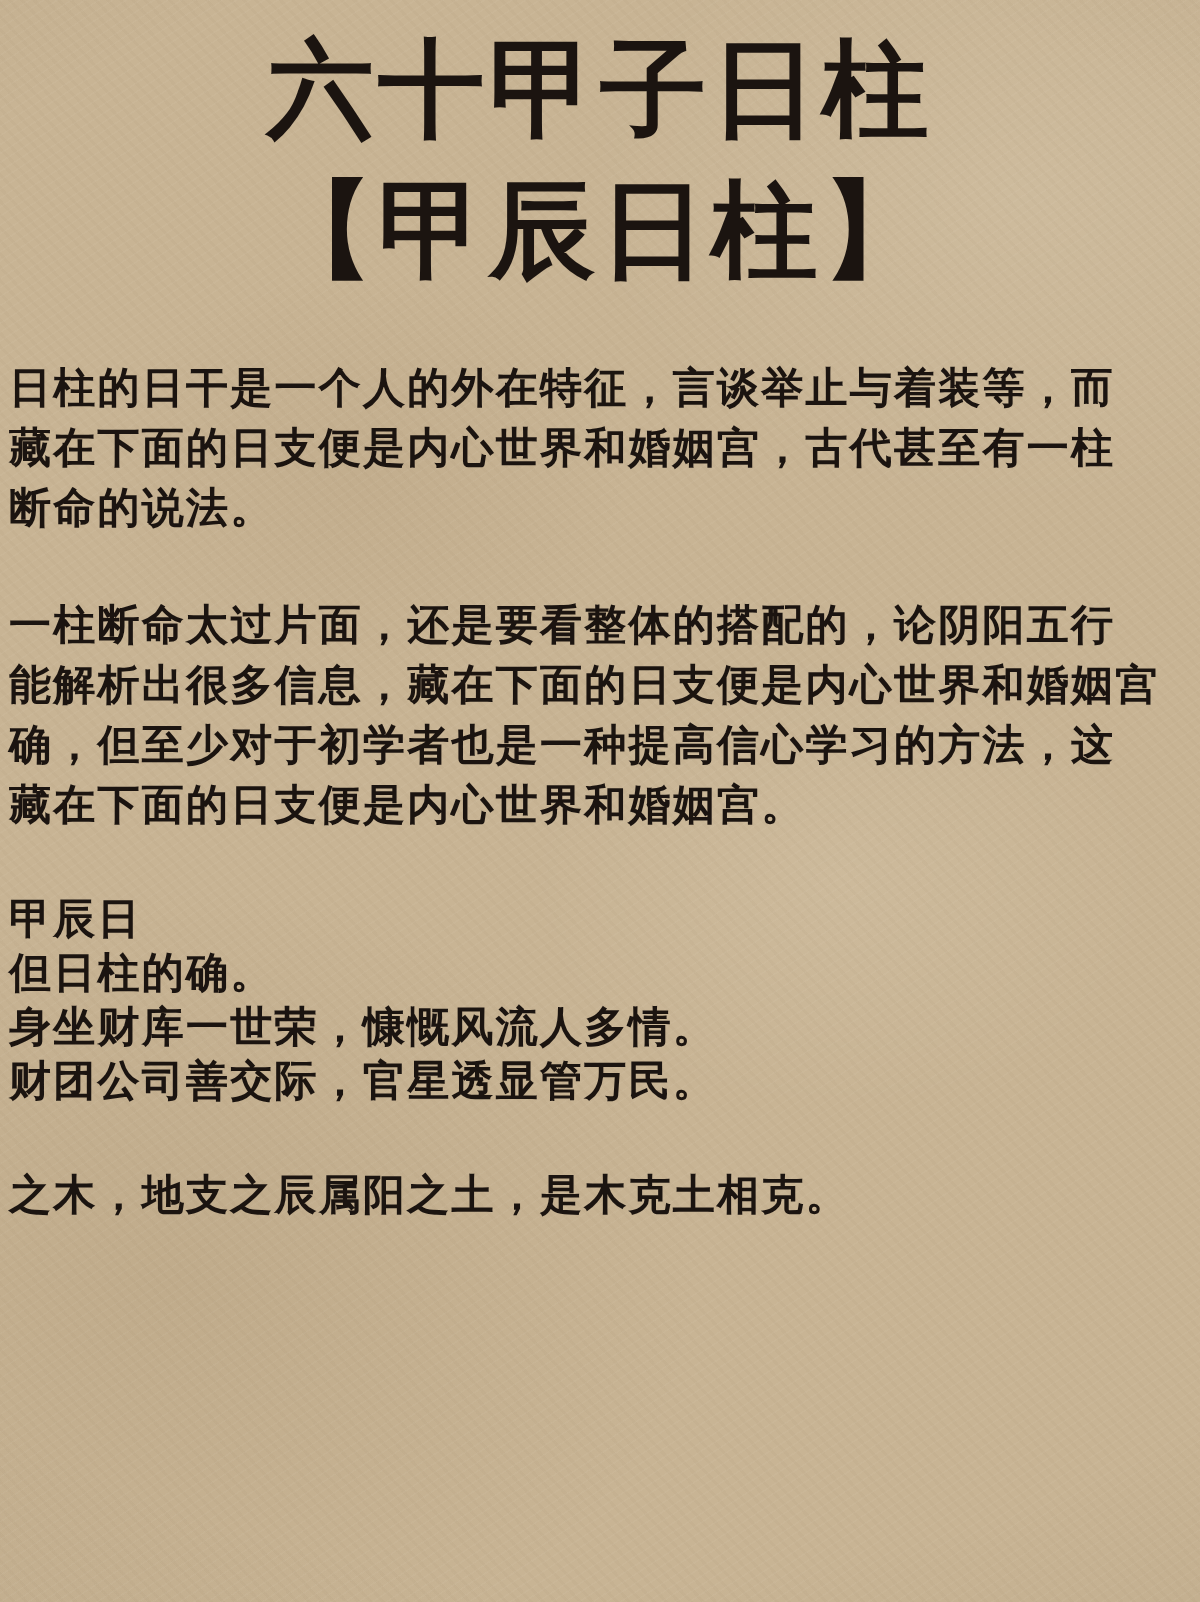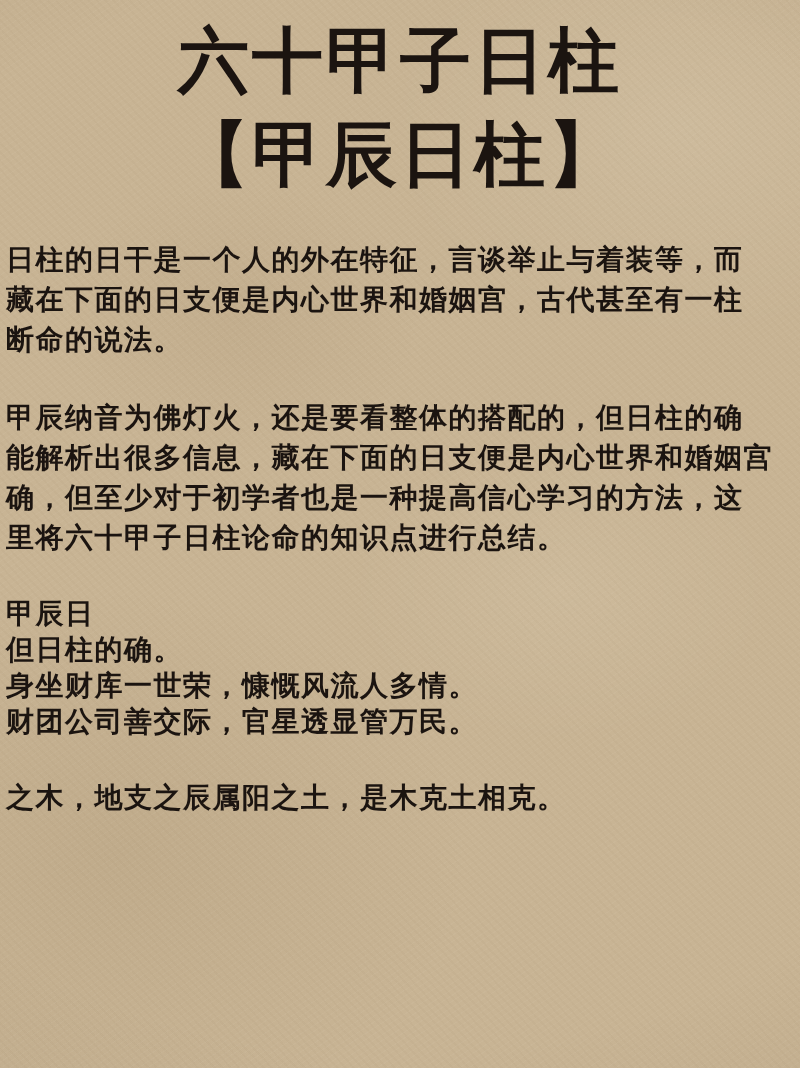--- a/index.html
+++ b/index.html
@@ -51,24 +51,24 @@
 
   <div class="body-text">
 
     <div class="para">
       <div class="line">日柱的日干是一个人的外在特征，言谈举止与着装等，而</div>
       <div class="line">藏在下面的日支便是内心世界和婚姻宫，古代甚至有一柱</div>
       <div class="line">断命的说法。</div>
     </div>
 
     <div class="para">
-      <div class="line">甲辰纳音为佛灯火，还是要看整体的搭配的，但日柱的确</div>
+      <div class="line">一柱断命太过片面，还是要看整体的搭配的，论阴阳五行</div>
       <div class="line">能解析出很多信息，藏在下面的日支便是内心世界和婚姻宫</div>
       <div class="line">确，但至少对于初学者也是一种提高信心学习的方法，这</div>
-      <div class="line">里将六十甲子日柱论命的知识点进行总结。</div>
+      <div class="line">藏在下面的日支便是内心世界和婚姻宫。</div>
     </div>
 
     <div class="para verse">
       <div class="line">甲辰日</div>
       <div class="line">但日柱的确。</div>
       <div class="line">身坐财库一世荣，慷慨风流人多情。</div>
       <div class="line">财团公司善交际，官星透显管万民。</div>
     </div>
 
     <div class="para">

